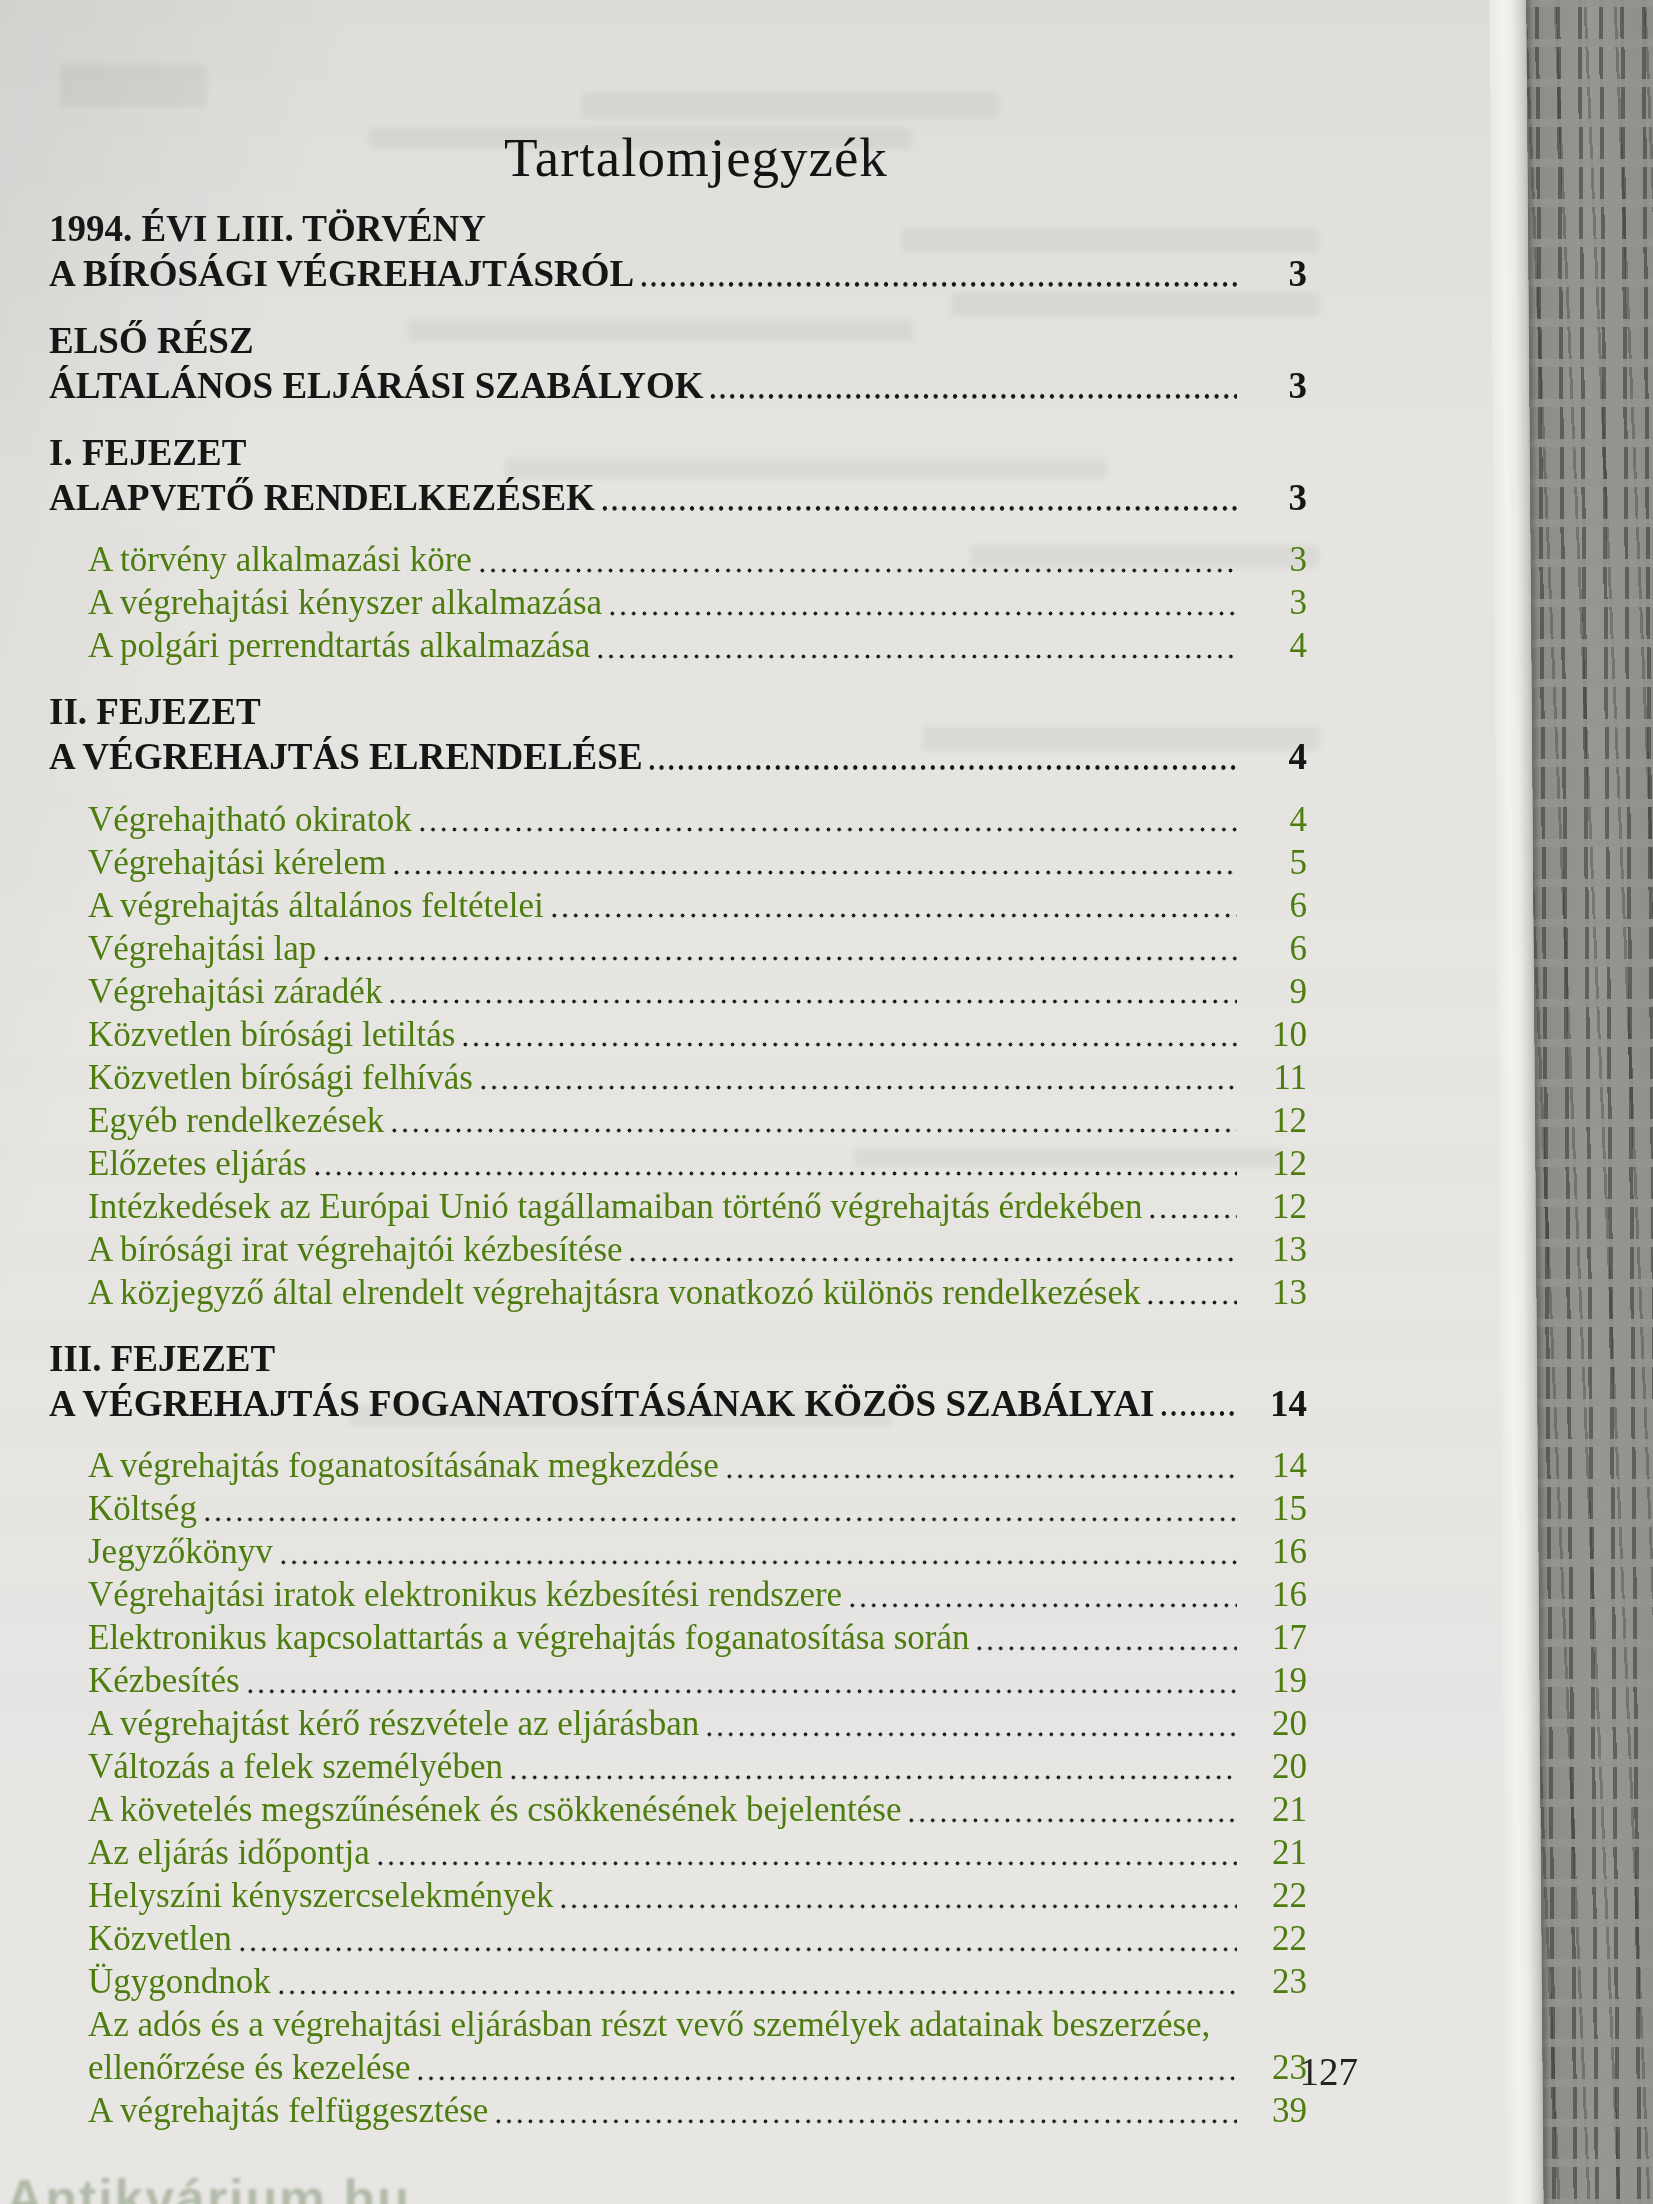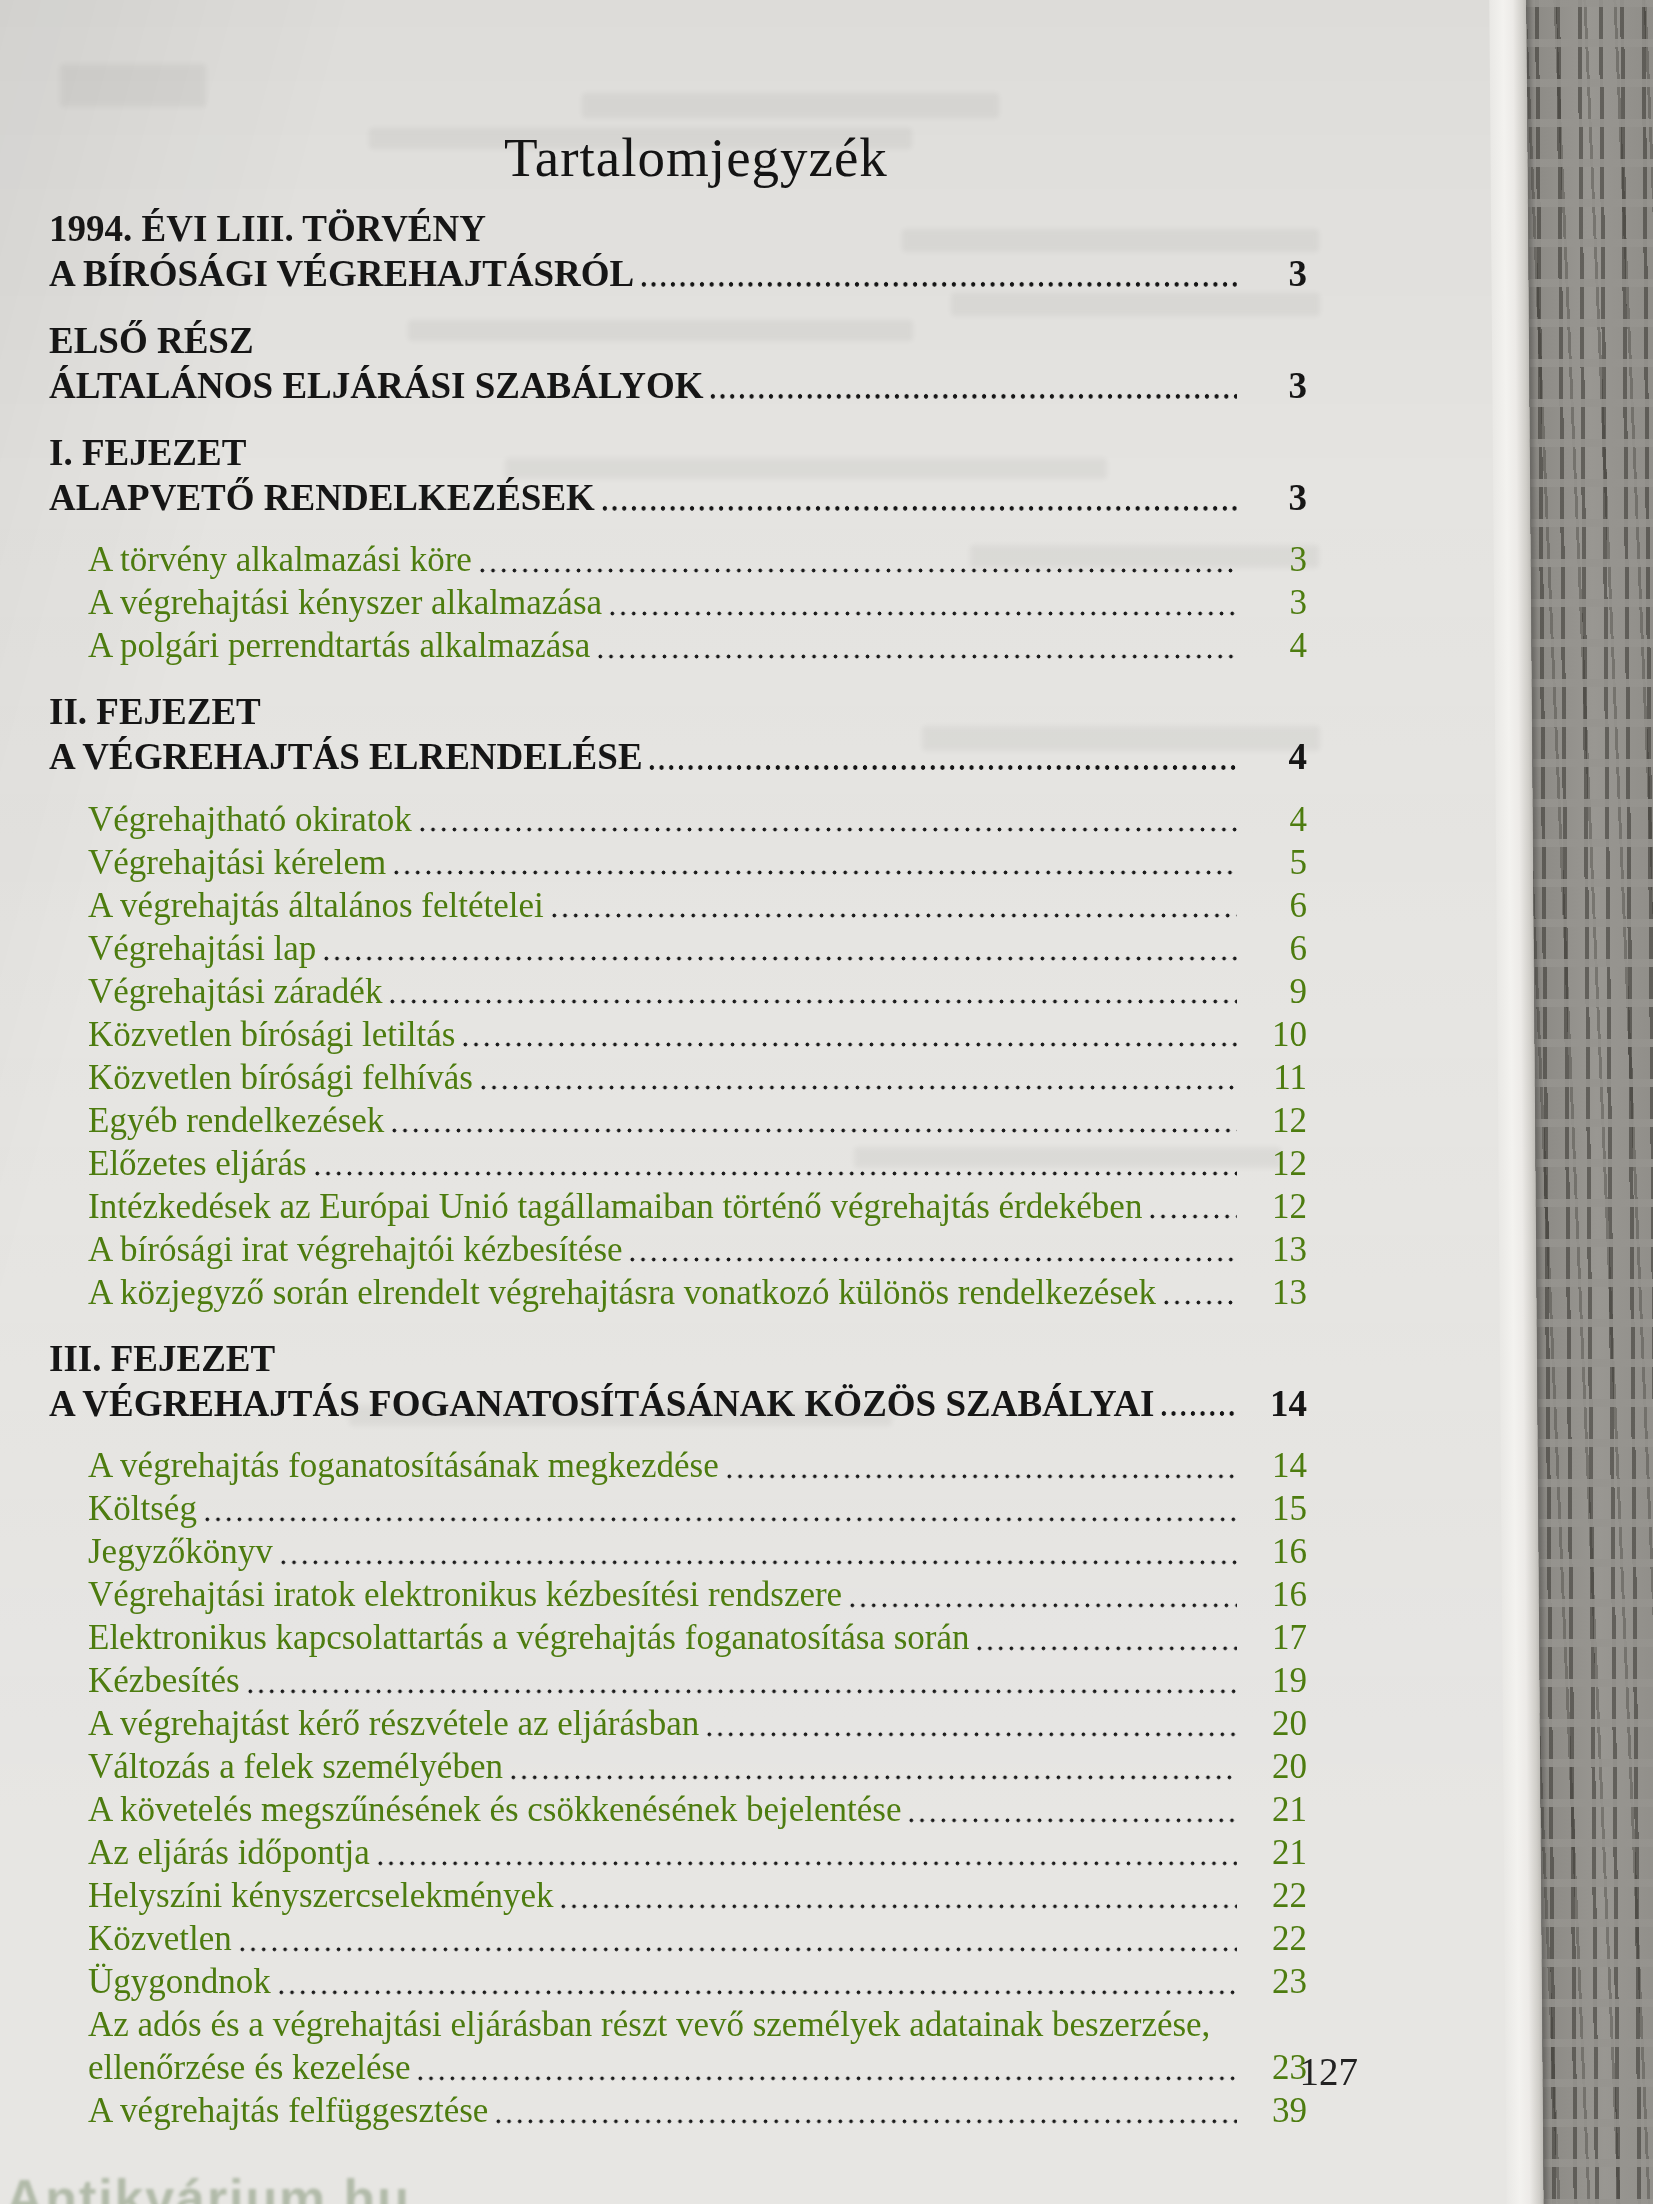--- a/index.html
+++ b/index.html
@@ -221,21 +221,21 @@
     <span class="e-text">Intézkedések az Európai Unió tagállamaiban történő végrehajtás érdekében</span>
     <span class="leader"></span>
     <span class="pagenum">12</span>
   </div>
         <div class="toc-entry">
     <span class="e-text">A bírósági irat végrehajtói kézbesítése</span>
     <span class="leader"></span>
     <span class="pagenum">13</span>
   </div>
         <div class="toc-entry">
-    <span class="e-text">A közjegyző során elrendelt végrehajtásra vonatkozó különös rendelkezések</span>
+    <span class="e-text">A közjegyző által elrendelt végrehajtásra vonatkozó különös rendelkezések</span>
     <span class="leader"></span>
     <span class="pagenum">13</span>
   </div>
       </div>
   </div>
     <div class="toc-section">
     <div class="h-line1"><span class="h1t">III. FEJEZET</span></div>
     <div class="h-line2">
       <span class="h2t">A VÉGREHAJTÁS FOGANATOSÍTÁSÁNAK KÖZÖS SZABÁLYAI</span>
       <span class="leader"></span>

